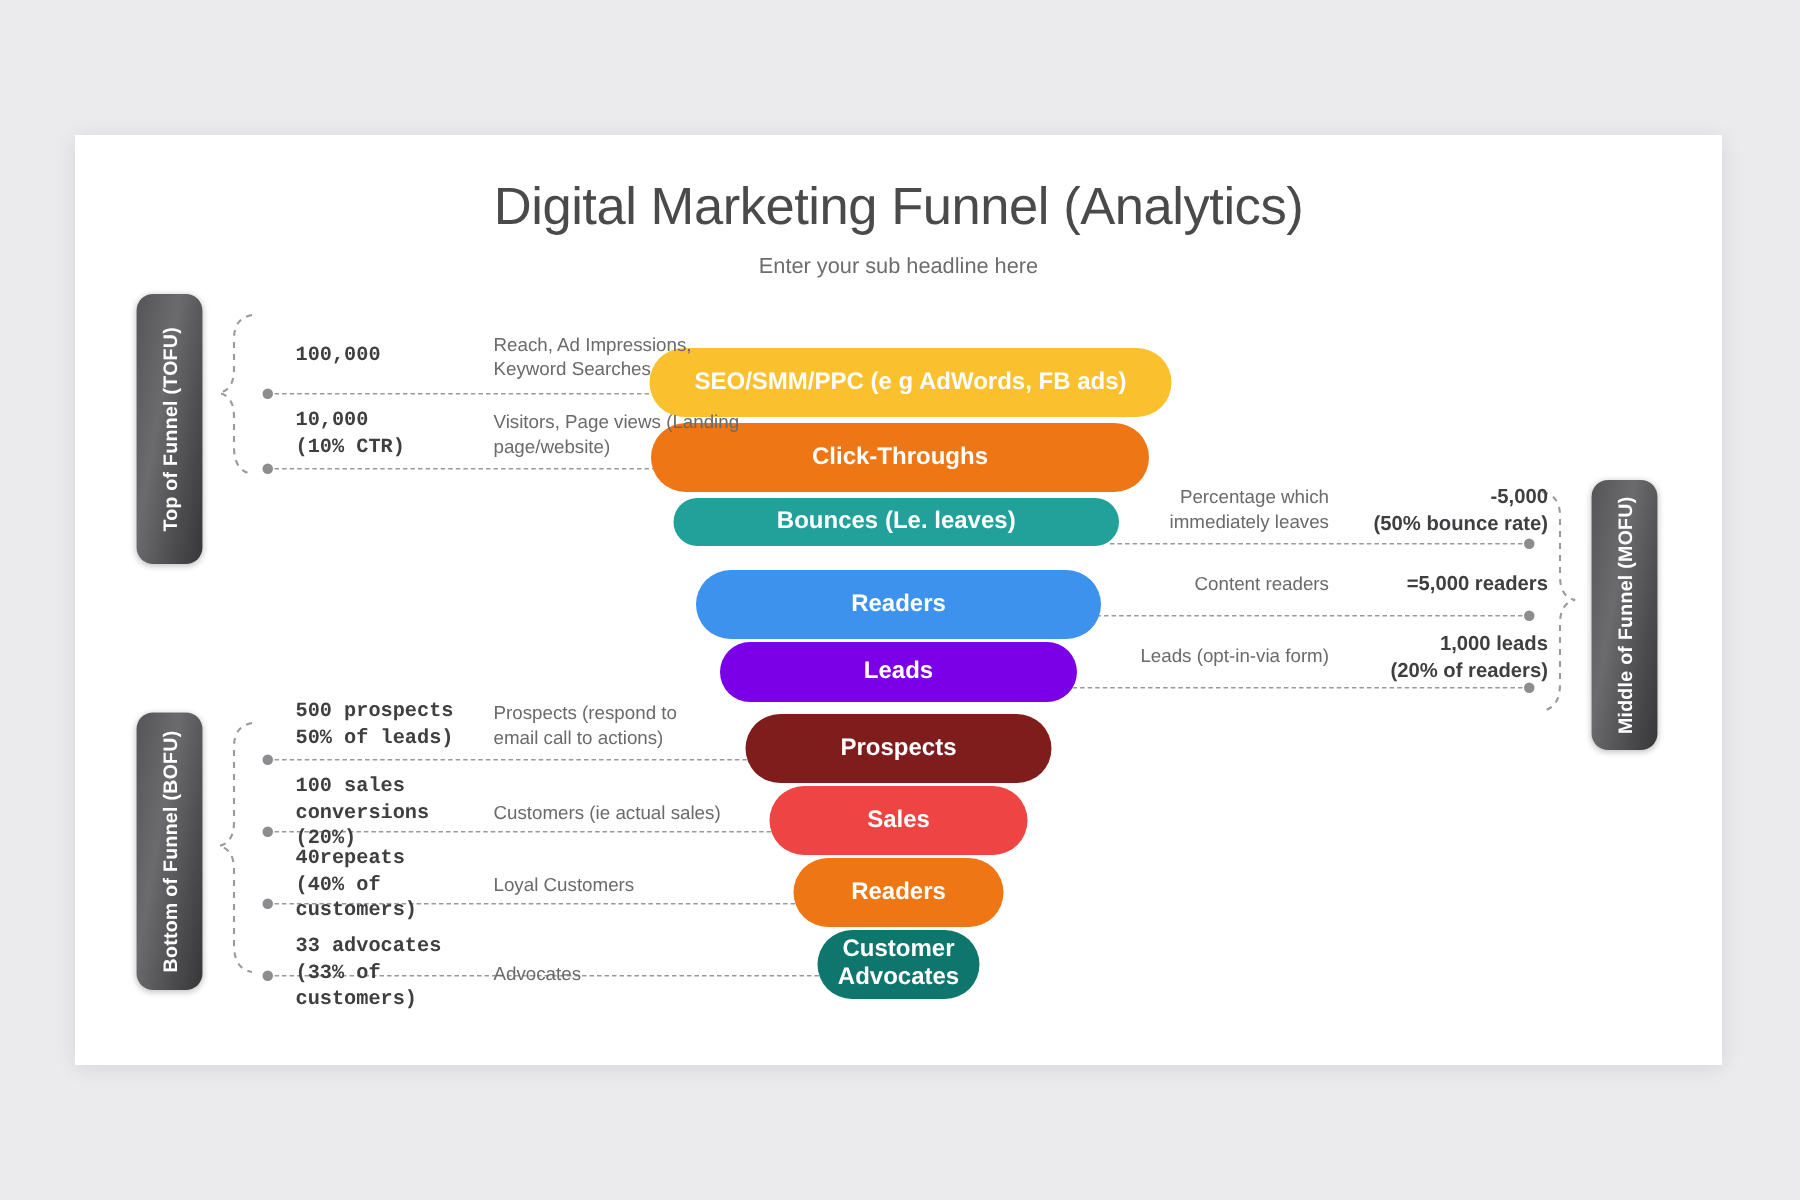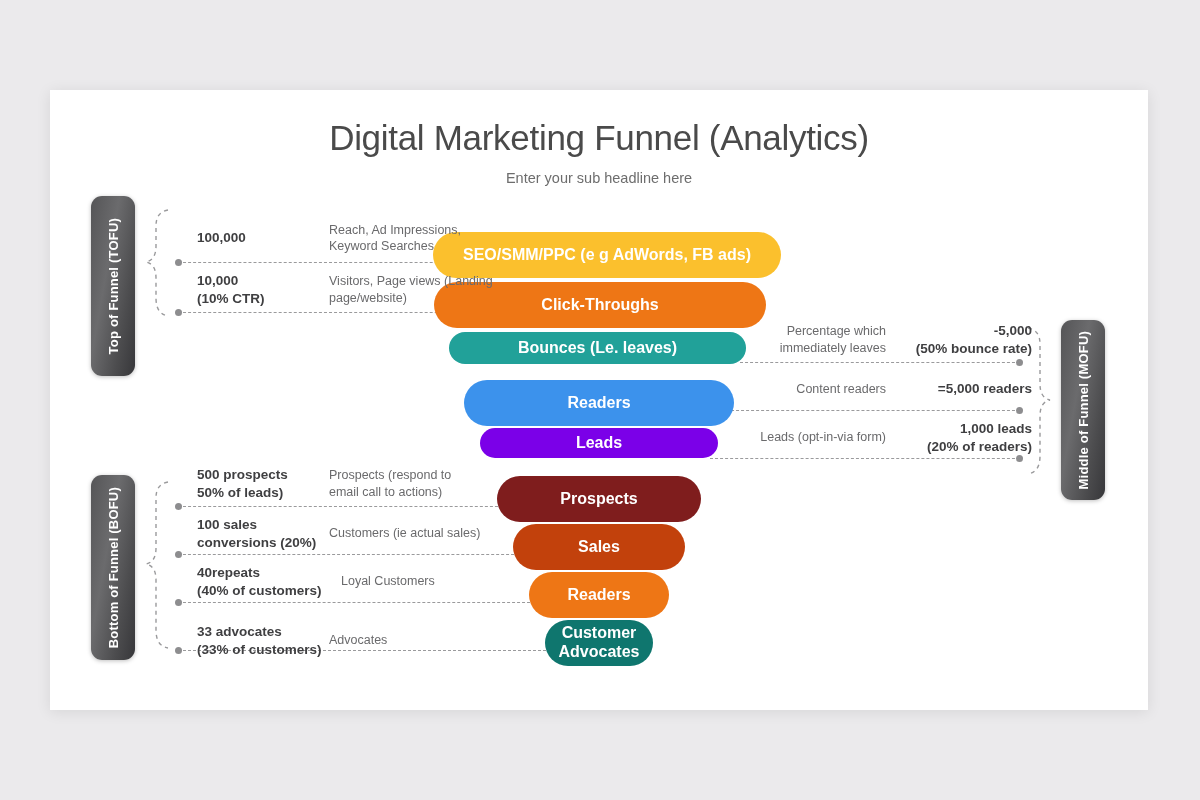--- a/index.html
+++ b/index.html
@@ -59,21 +59,21 @@
   
   .ann-row { position: absolute; display: flex; align-items: center; }
   .ann-value {
     font-size: 13.5px; font-weight: 700; color: #3f3f41;
     line-height: 1.3; white-space: pre-line;
   }
   .ann-desc {
     font-size: 12.5px; font-weight: 400; color: #6a6a6c;
     line-height: 1.3; white-space: pre-line;
   }
-  .ann-left .ann-value { width: 132px; text-align: left; }
+  .ann-left .ann-value { width: 132px; text-align: left; font-family: Liberation Mono, monospace; }
   .ann-left .ann-desc  { width: 170px; text-align: left; }
   .ann-right .ann-desc  { width: 150px; text-align: right; }
   .ann-right .ann-value { width: 130px; text-align: right; }
 
   
   .leader {
     position: absolute; height: 0;
     border-top: 1.4px dashed #9a9a9c;
   }
   .dot {
@@ -127,23 +127,23 @@
   <div class="leader" style="left:128px; top:512px; width:362px;"></div>
   <div class="dot" style="left:125px; top:509px;"></div>
   <div class="leader" style="left:128px; top:560px; width:378px;"></div>
   <div class="dot" style="left:125px; top:557px;"></div>
 
   <div id="funnel">
     <div class="bar" style="left: 383px; top: 142px; width: 348px; height: 46px; background: rgb(251, 192, 45);">SEO/SMM/PPC (e g AdWords, FB ads)</div>
     <div class="bar" style="left: 384px; top: 192px; width: 332px; height: 46px; background: rgb(238, 118, 21);">Click-Throughs</div>
     <div class="bar" style="left: 399px; top: 242px; width: 297px; height: 32px; background: rgb(33, 161, 153);">Bounces (Le. leaves)</div>
     <div class="bar" style="left: 414px; top: 290px; width: 270px; height: 46px; background: rgb(60, 146, 236);">Readers</div>
-    <div class="bar" style="left: 430px; top: 338px; width: 238px; height: 30px; background: rgb(123, 0, 232);">Leads</div>
+    <div class="bar" style="left: 430px; top: 338px; width: 238px; height: 40px; background: rgb(123, 0, 232);">Leads</div>
     <div class="bar" style="left: 447px; top: 386px; width: 204px; height: 46px; background: #7f1d1d;">Prospects</div>
-    <div class="bar" style="left: 463px; top: 434px; width: 172px; height: 46px; background: #c2410c;">Sales</div>
+    <div class="bar" style="left: 463px; top: 434px; width: 172px; height: 46px; background: #ef4444;">Sales</div>
     <div class="bar" style="left: 479px; top: 482px; width: 140px; height: 46px; background: rgb(238, 118, 21);">Readers</div>
     <div class="bar" style="left: 495px; top: 530px; width: 108px; height: 46px; background: #0f766e;">Customer
 Advocates</div>
   </div>
 
   <div class="ann-row ann-left" style="left:147px; top:132px;">
     <div class="ann-value">100,000</div>
     <div class="ann-desc">Reach, Ad Impressions,
 Keyword Searches</div>
   </div>
@@ -174,21 +174,21 @@
     <div class="ann-value">500 prospects
 50% of leads)</div>
     <div class="ann-desc">Prospects (respond to
 email call to actions)</div>
   </div>
   <div class="ann-row ann-left" style="left:147px; top:426px;">
     <div class="ann-value">100 sales
 conversions (20%)</div>
     <div class="ann-desc">Customers  (ie actual sales)</div>
   </div>
-  <div class="ann-row ann-left" style="left:147px; top:474px;gap:12px;">
+  <div class="ann-row ann-left" style="left:147px; top:474px;">
     <div class="ann-value">40repeats
 (40% of customers)</div>
     <div class="ann-desc">Loyal Customers</div>
   </div>
   <div class="ann-row ann-left" style="left:147px; top:533px;">
     <div class="ann-value">33 advocates
 (33% of customers)</div>
     <div class="ann-desc">Advocates</div>
   </div>
 

